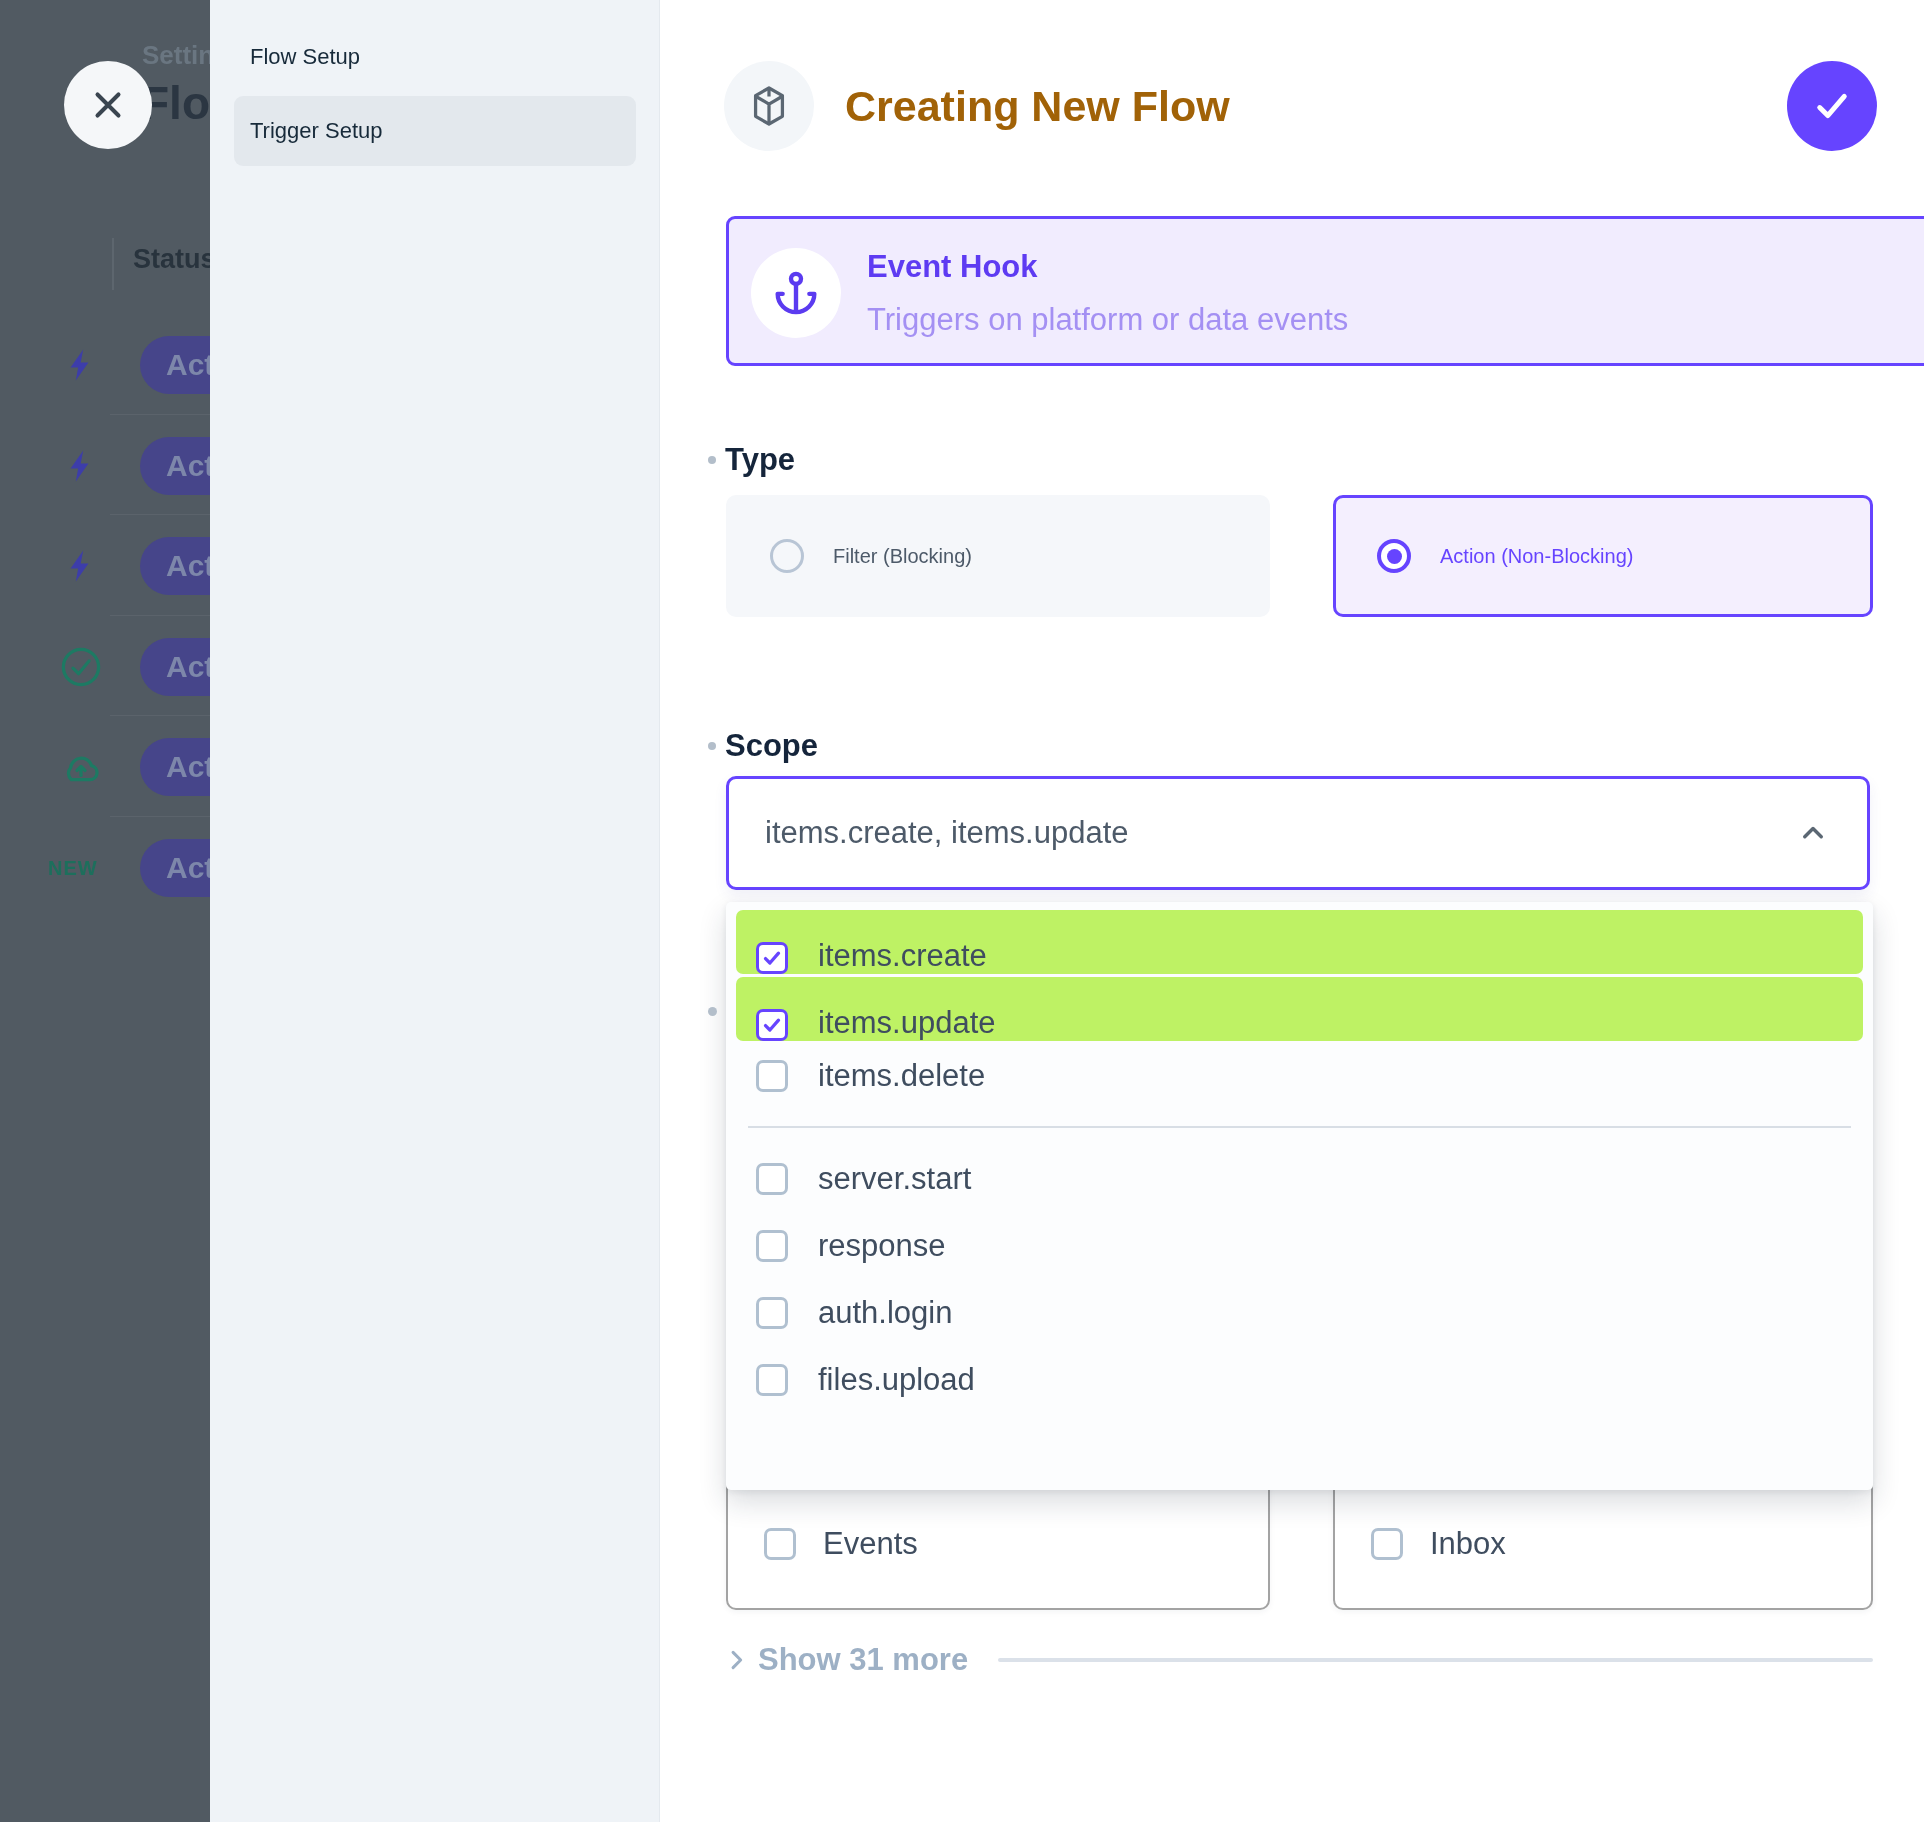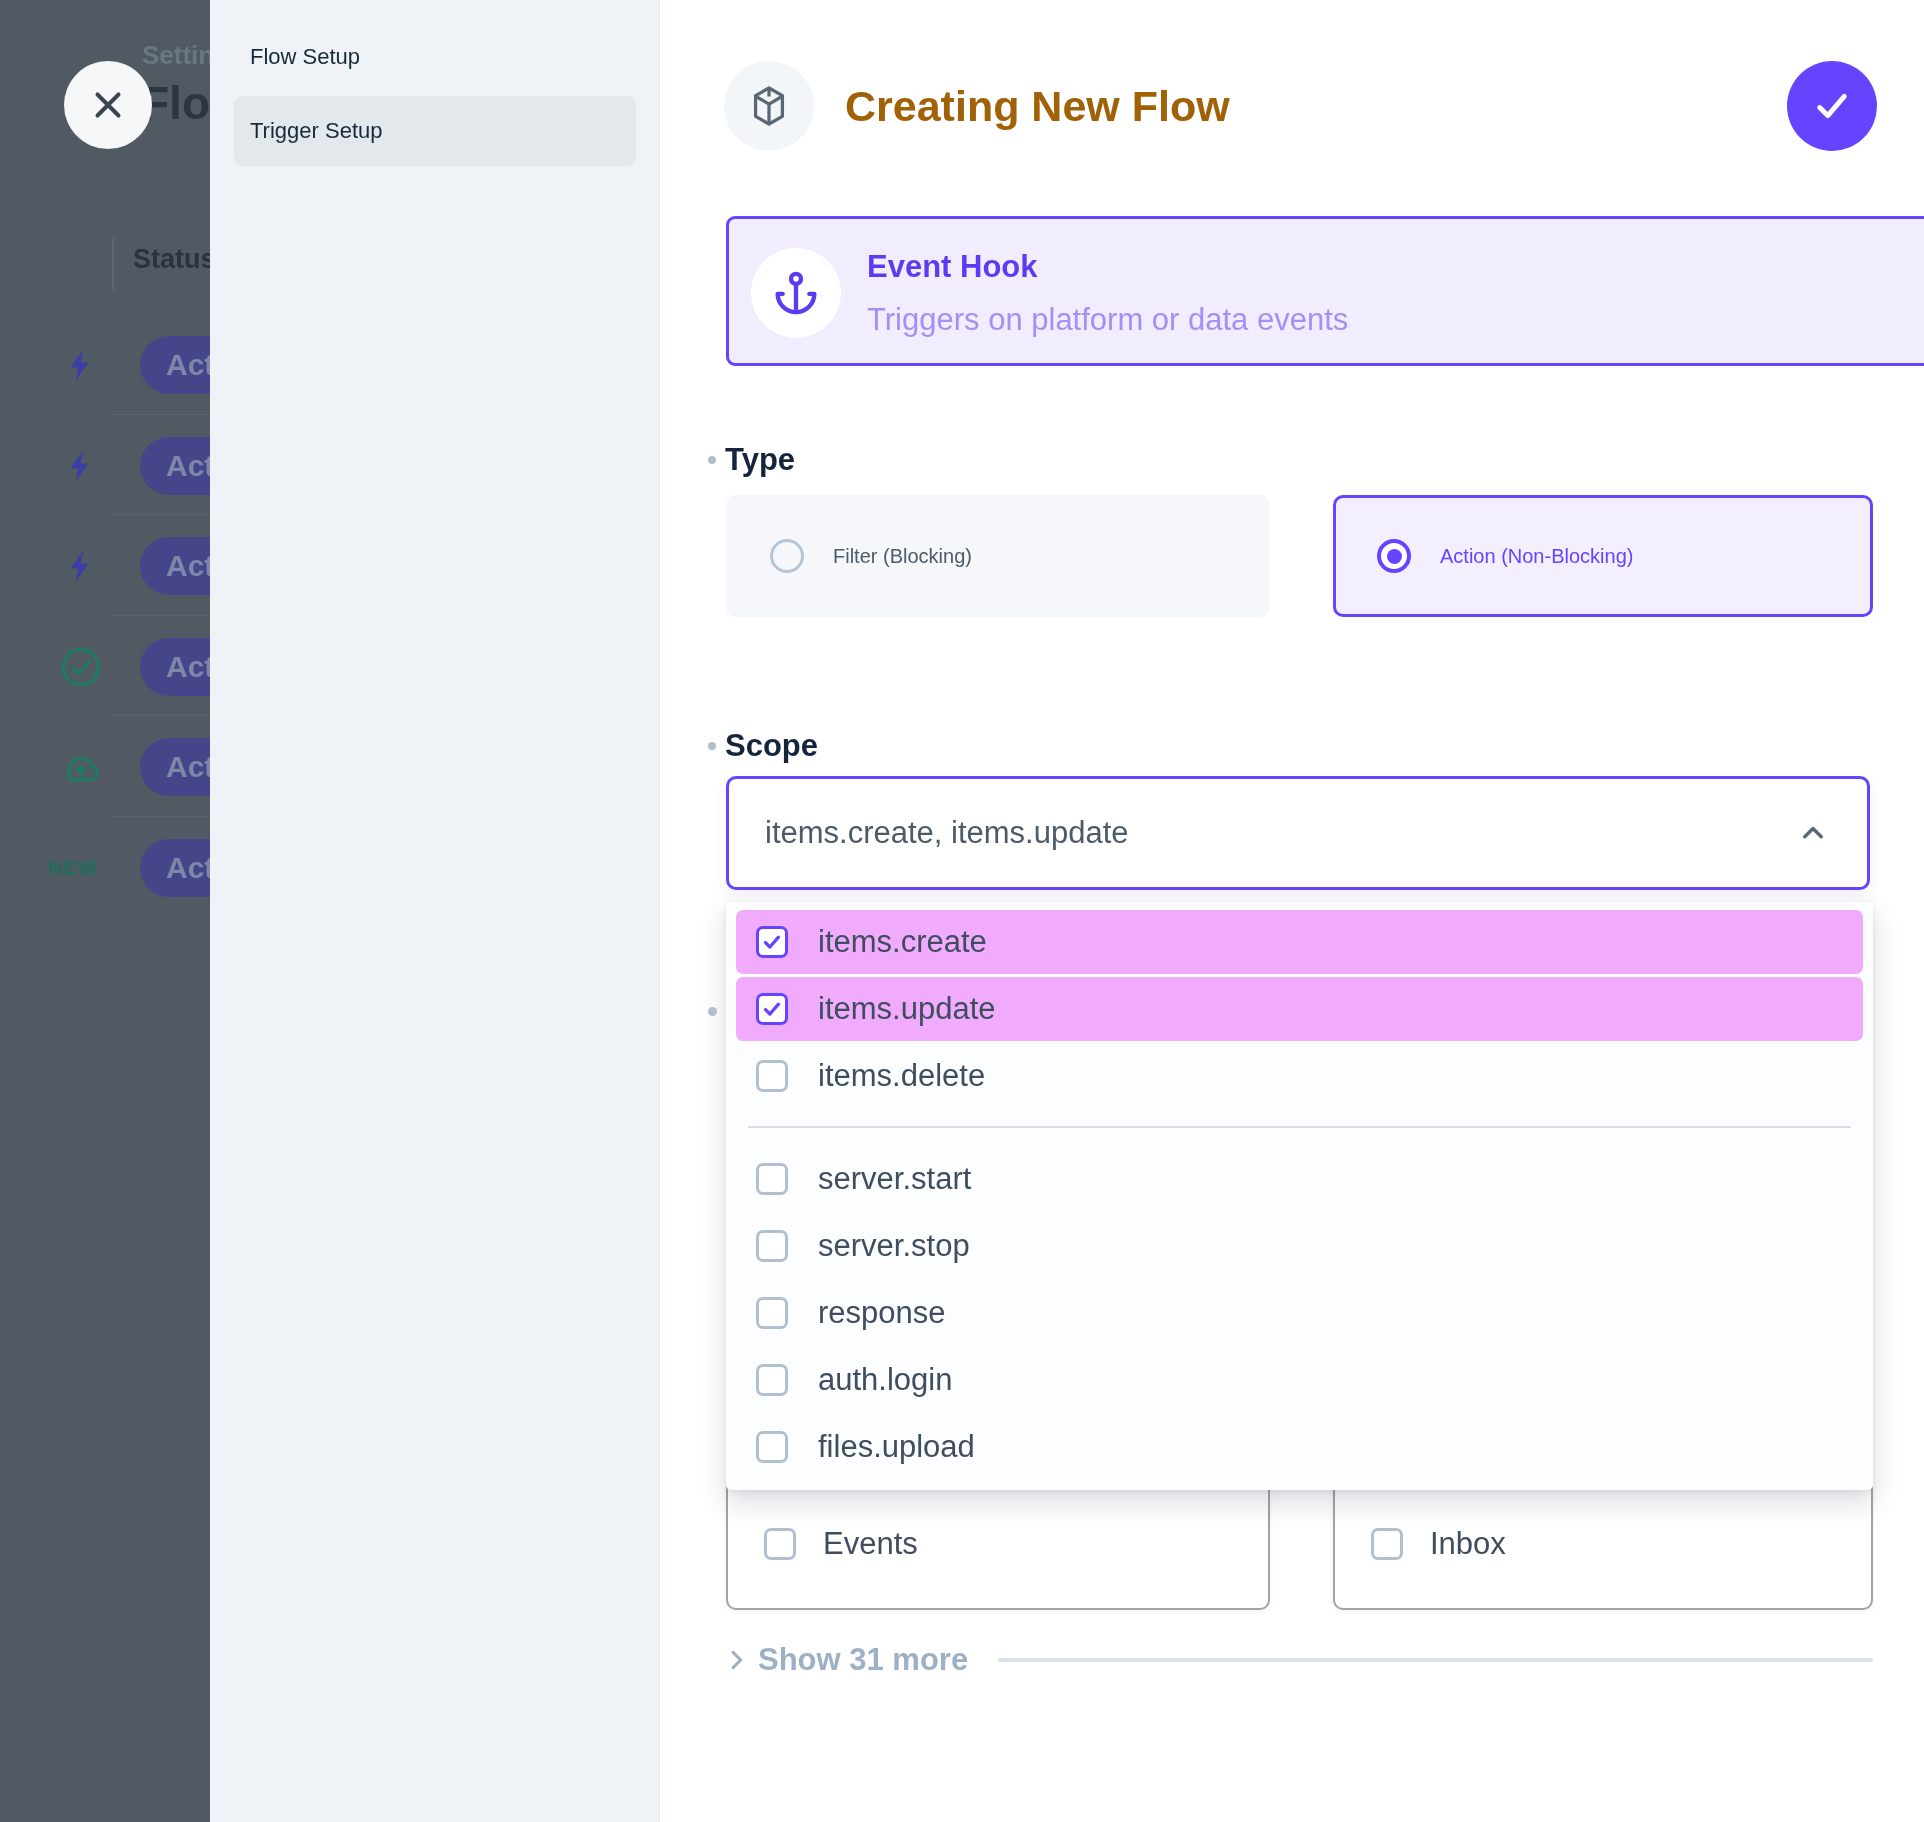--- a/index.html
+++ b/index.html
@@ -113,21 +113,21 @@
   .dd{
     position:absolute;left:66px;top:902px;width:1147px;height:588px;box-sizing:border-box;
     background:#fcfdfe;border-radius:5px;z-index:6;
     box-shadow:0 12px 28px rgba(25,35,55,0.16), 0 2px 6px rgba(25,35,55,0.08);
     padding-top:5px;
   }
   .dd-row{
     height:64px;margin:3px 10px 0 10px;border-radius:7px;
     display:flex;align-items:center;padding-left:20px;cursor:pointer;
   }
-  .dd-row.checked-row{background:#f0abfc;}
+  .dd-row.checked-row{background:#bef264;align-items:flex-end;}
   .cbox{
     width:32px;height:32px;border-radius:7px;box-sizing:border-box;background:#ffffff;
     border:3px solid #b0c0d0;display:flex;align-items:center;justify-content:center;flex:none;
   }
   .cbox.on{border-color:#6644ff;}
   .cbox svg{width:24px;height:24px;}
   .dd-label{margin-left:30px;font-size:31px;color:#3f4d5f;}
   .dd-divider{height:2px;background:#d8dee5;margin:18px 22px 19px 22px;}
 
   
@@ -314,24 +314,20 @@
     </div>
 
     <div class="dd-divider"></div>
 
     <div class="dd-row">
       <span class="cbox"></span>
       <span class="dd-label">server.start</span>
     </div>
     <div class="dd-row">
       <span class="cbox"></span>
-      <span class="dd-label">server.stop</span>
-    </div>
-    <div class="dd-row">
-      <span class="cbox"></span>
       <span class="dd-label">response</span>
     </div>
     <div class="dd-row">
       <span class="cbox"></span>
       <span class="dd-label">auth.login</span>
     </div>
     <div class="dd-row">
       <span class="cbox"></span>
       <span class="dd-label">files.upload</span>
     </div>

